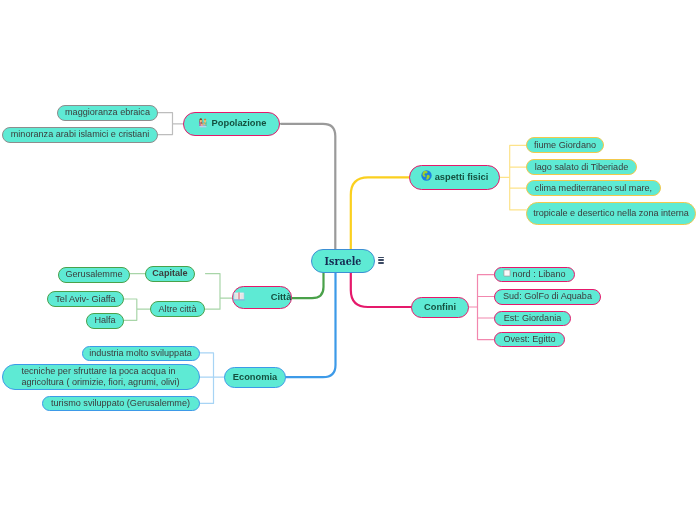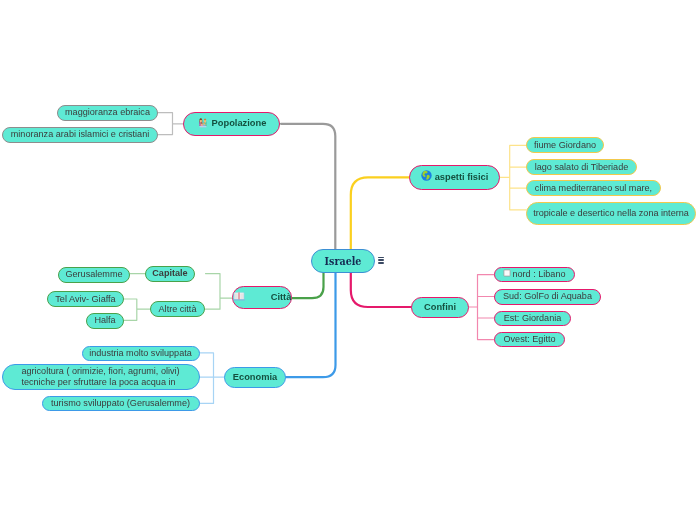--- a/index.html
+++ b/index.html
@@ -168,22 +168,22 @@
     </div>
 
     <div class="node branch" style="left:224px;top:366.5px;width:62px;height:21px;border-color:#3d9ae8;text-align:right;">
       <span>Economia</span>
     </div>
     <div class="node leaf" style="left:81.5px;top:345.5px;width:118px;height:15px;border-color:#3d9ae8;">
       <span>industria molto sviluppata</span>
     </div>
     <div class="node leaf" style="left:1.5px;top:364px;width:198px;height:26px;border-color:#3d9ae8;border-radius:13px;">
       <span style="display:block;padding:0 7px;">
+        <span style="display:block;">tecniche per sfruttare la poca acqua in</span>
         <span style="display:block;">agricoltura ( orimizie, fiori, agrumi, olivi)</span>
-        <span style="display:block;">tecniche per sfruttare la poca acqua in</span>
       </span>
     </div>
     <div class="node leaf" style="left:41.5px;top:396px;width:158px;height:15px;border-color:#3d9ae8;">
       <span>turismo sviluppato (Gerusalemme)</span>
     </div>
 
   </div>
 </div>
 
 </body></html>

